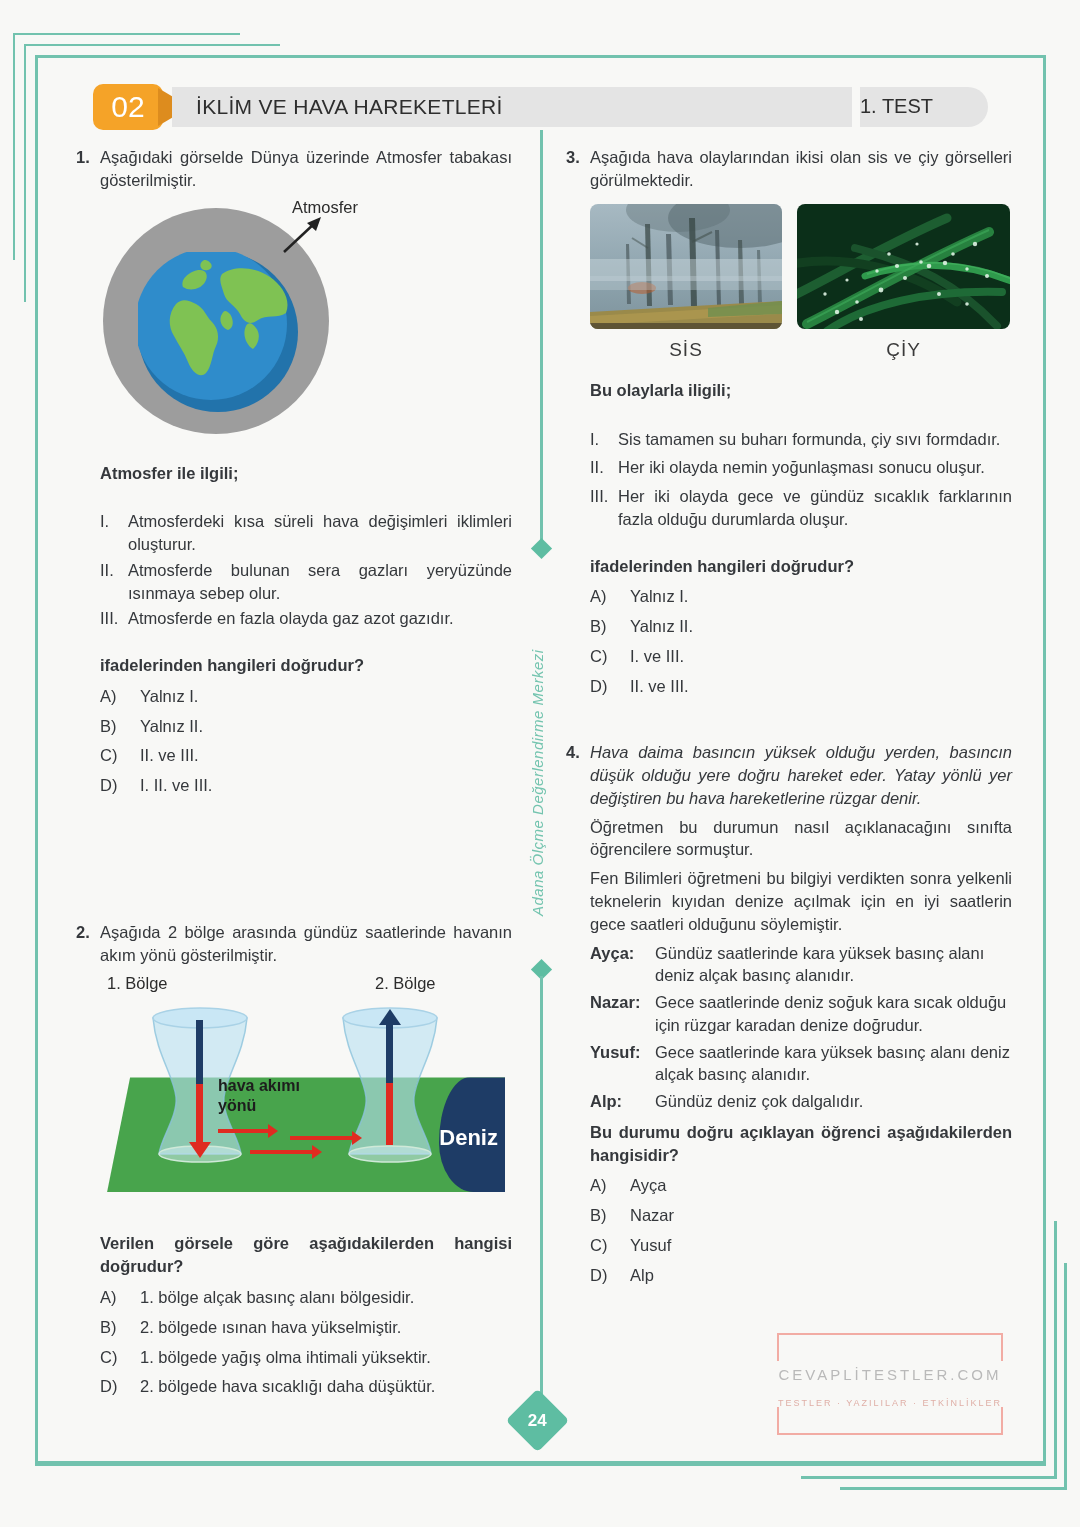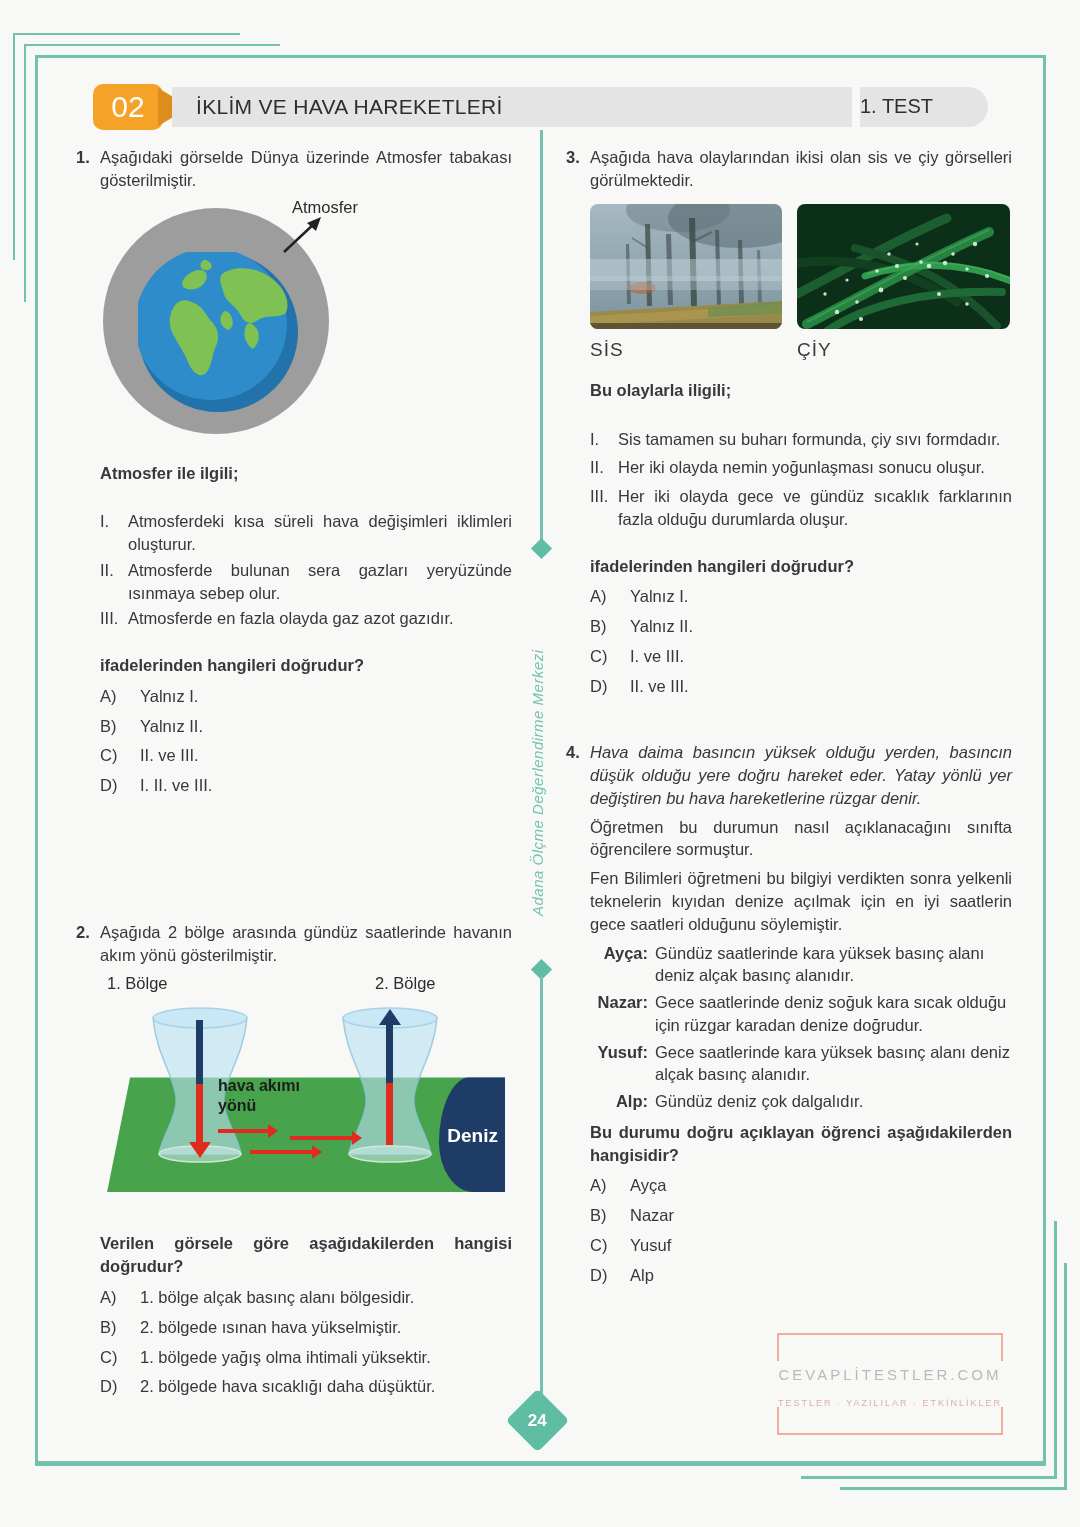--- a/index.html
+++ b/index.html
@@ -69,43 +69,43 @@
   .region-label { position:absolute; top:0; font-size:16.5px; color:#2c2c2c; }
   .ground {
     position:absolute; left:7px; top:105px; width:398px; height:115px;
     background:#48a44c; clip-path:polygon(5.8% 0,100% 0,100% 100%,0 100%);
   }
   .sea {
     position:absolute; right:0; top:0; width:66px; height:100%;
     background:#1e3c66; border-top-left-radius:50% 60%; border-bottom-left-radius:55% 45%;
   }
   .sea-label { position:absolute; right:7px; top:46px; color:#ffffff;
-               font-weight:bold; font-size:19px; }
+               font-weight:bold; font-size:22px; }
   .cyl { position:absolute; top:30px; width:110px; height:170px; }
   .cyl-left  { left:45px; }
   .cyl-right { left:235px; }
   .shaft { position:absolute; width:7px; }
   .arrowhead { position:absolute; width:0; height:0; }
   .flow-label { position:absolute; left:118px; top:104px; font-weight:bold;
                 font-size:16px; line-height:20px; color:#1d1d1d; }
   .flow-arrow { position:absolute; height:4px; background:#df2b20; }
   .flow-arrow::after {
     content:""; position:absolute; right:-10px; top:-5px; width:0; height:0;
     border-left:10px solid #df2b20; border-top:7px solid transparent;
     border-bottom:7px solid transparent;
   }
   
   .photo-row { display:flex; gap:15px; margin-top:12px; }
   .photo-box { flex:none; }
   .photo { border-radius:8px; overflow:hidden; display:block; }
-  .caption { margin-top:8px; font-size:19px;
+  .caption { text-align:center; margin-top:8px; font-size:19px;
              letter-spacing:1px; color:#3a3a3a; }
   
   .spk { display:flex; margin-top:4px; }
-  .sname { flex:none; width:58px; text-align:right; font-weight:bold; margin-right:7px; }
+  .sname { flex:none; width:58px; text-align:left; font-weight:bold; margin-right:7px; }
   .stext { flex:1; }
   
   .divider-seg { position:absolute; left:540px; width:3px; background:#72c2ae; }
   .diamond { position:absolute; width:15px; height:15px; background:#5ebda2;
              transform:rotate(45deg); }
   .watermark {
     position:absolute; left:528px; top:632px; height:284px;
     writing-mode:vertical-rl; transform:rotate(180deg);
     font-style:italic; font-size:15px; color:#74c4af; letter-spacing:0.5px;
     display:flex; align-items:center;

